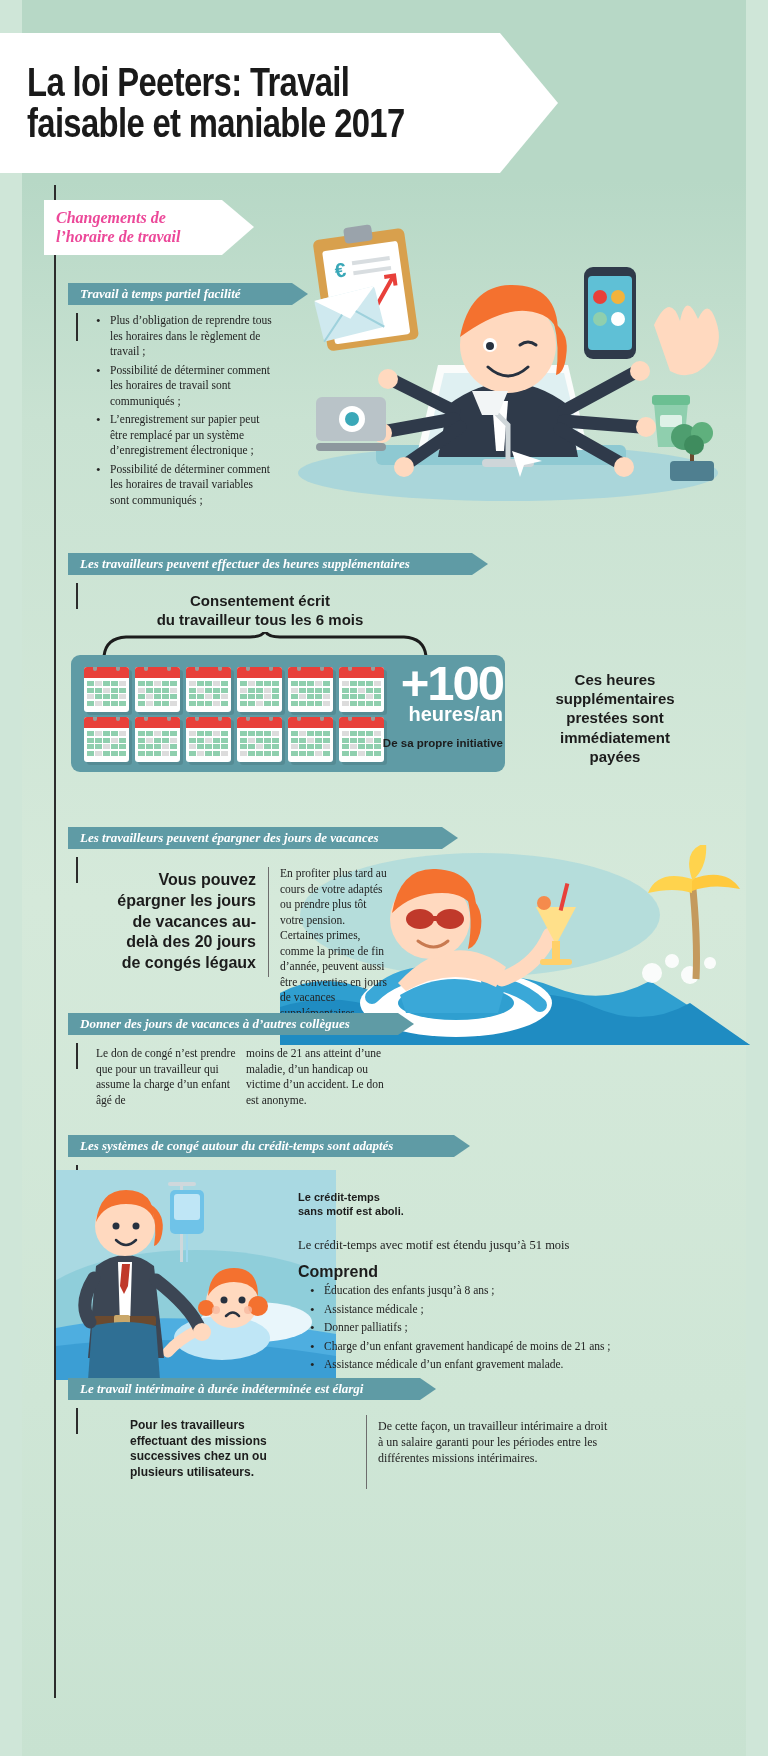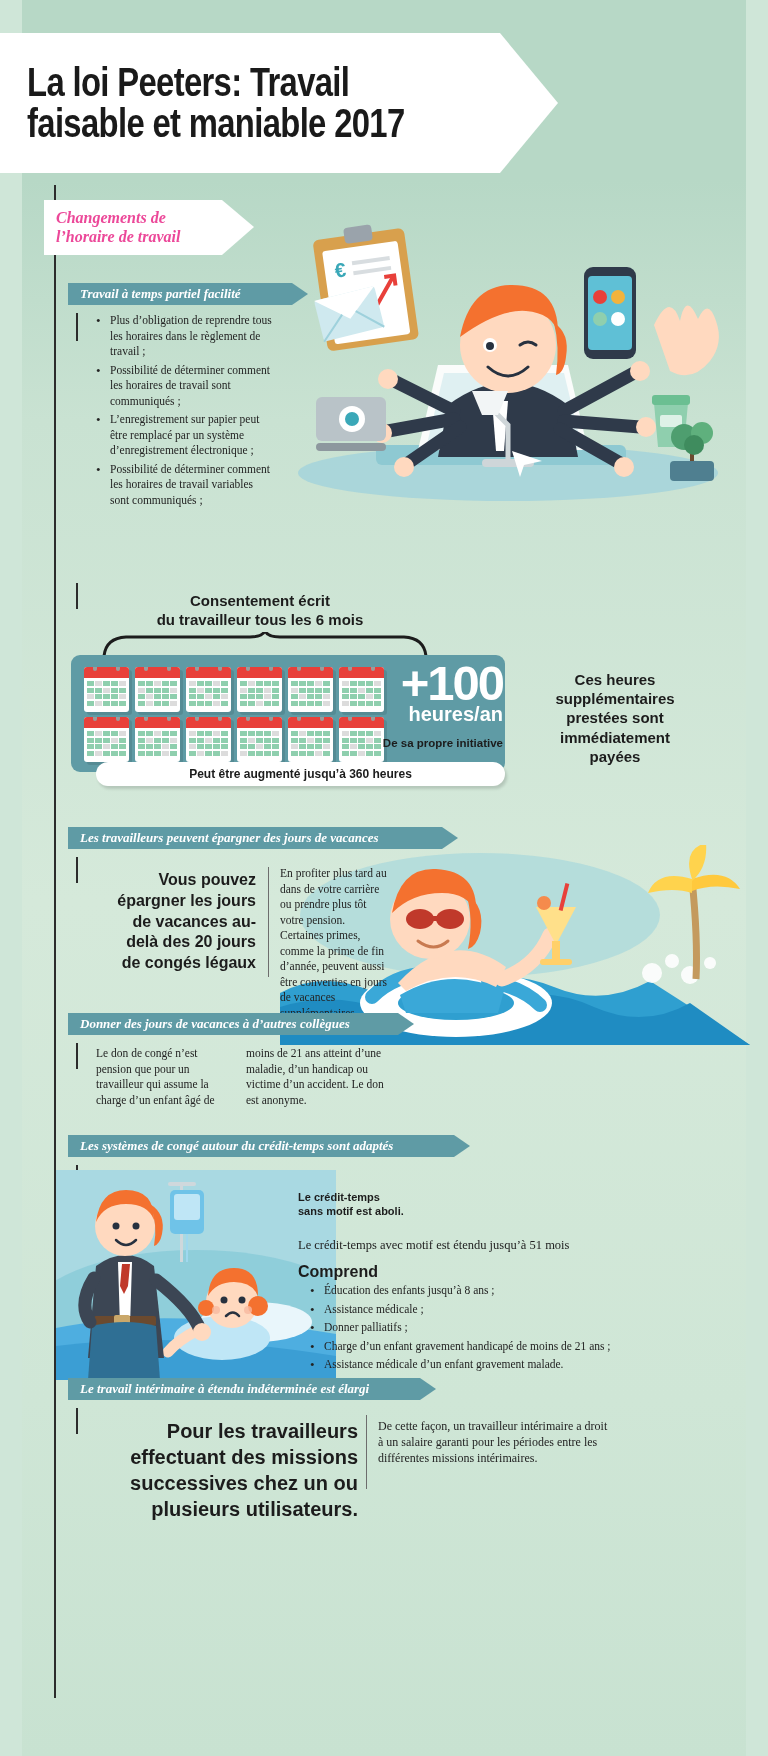--- a/index.html
+++ b/index.html
@@ -373,20 +373,23 @@
   </div>
   <div class="tick" style="top:313px; height:28px;"></div>
 
   <ul class="bullets serif-body" style="position:absolute; left:96px; top:313px; width:176px;">
     <li>Plus d’obligation de reprendre tous les horaires dans le règlement de travail ;</li>
     <li>Possibilité de déterminer comment les horaires de travail sont communiqués ;</li>
     <li>L’enregistrement sur papier peut être remplacé par un système d’enregistrement électronique ;</li>
     <li>Possibilité de déterminer comment les horaires de travail variables sont communiqués ;</li>
   </ul>
 
+  <div class="ribbon" style="left:68px; top:553px; width:420px; clip-path:polygon(0 0, 404px 0, 420px 11px, 404px 22px, 0 22px);">
+    <span class="ribbon-text">Les travailleurs peuvent effectuer des heures supplémentaires</span>
+  </div>
   <div class="tick" style="top:583px; height:26px;"></div>
 
   <div class="ot-heading" style="left:100px; top:592px; width:320px;">Consentement écrit
 du travailleur tous les 6 mois</div>
 
   <div class="brace" style="left:100px; top:632px;">
     <svg width="330" height="24" viewBox="0 0 330 24">
       <path d="M4 24 Q6 6 26 5 L150 5 Q162 5 165 -1 Q168 5 180 5 L304 5 Q324 6 326 24" stroke="#1c1c1c" stroke-width="3" fill="none" stroke-linecap="round"></path>
     </svg>
   </div>
@@ -694,21 +697,20 @@
           </div>
         </div>
     </div>
     <div class="plus100">
       <div class="big">+100</div>
       <div class="sub">heures/an</div>
     </div>
     <div class="ot-init">De sa propre initiative</div>
   </div>
 
-  <div class="ot-pill">Peut être augmenté jusqu’à 360 heures</div>
 
   <div class="ot-side">Ces heures
 supplémentaires
 prestées sont
 immédiatement
 payées</div>
 
   <div class="ribbon" style="left:68px; top:827px; width:390px; clip-path:polygon(0 0, 374px 0, 390px 11px, 374px 22px, 0 22px);">
     <span class="ribbon-text">Les travailleurs peuvent épargner des jours de vacances</span>
   </div>
@@ -765,28 +767,28 @@
       </g>
     </svg>
   </div>
 
   <div class="bold-left" style="left:76px; top:870px; width:180px; font-size:16px; text-align:right; white-space:pre-line;">Vous pouvez
 épargner les jours
 de vacances au-
 delà des 20 jours
 de congés légaux</div>
   <div class="divider-v" style="left:268px; top:867px; height:110px;"></div>
-  <div class="serif-body" style="position:absolute; left:280px; top:866px; width:108px;">En profiter plus tard au dans de votre carrière ou prendre plus tôt votre pension. Certaines primes, comme la prime de fin d’année, peuvent aussi être converties en jours de vacances supplémentaires.</div>
+  <div class="serif-body" style="position:absolute; left:280px; top:866px; width:108px;">En profiter plus tard au cours de votre adaptés ou prendre plus tôt votre pension. Certaines primes, comme la prime de fin d’année, peuvent aussi être converties en jours de vacances supplémentaires.</div>
 
   <div class="ribbon" style="left:68px; top:1013px; width:346px; clip-path:polygon(0 0, 330px 0, 346px 11px, 330px 22px, 0 22px);">
     <span class="ribbon-text">Donner des jours de vacances à d’autres collègues</span>
   </div>
   <div class="tick" style="top:1043px; height:26px;"></div>
 
-  <div class="serif-body" style="position:absolute; left:96px; top:1046px; width:140px;">Le don de congé n’est pension que pour un travailleur qui assume la charge d’un enfant âgé de</div>
+  <div class="serif-body" style="position:absolute; left:96px; top:1046px; width:140px;">Le don de congé n’est prendre que pour un travailleur qui assume la charge d’un enfant âgé de</div>
   <div class="serif-body" style="position:absolute; left:246px; top:1046px; width:150px;">moins de 21 ans atteint d’une maladie, d’un handicap ou victime d’un accident. Le don est anonyme.</div>
 
   <div class="ribbon" style="left:68px; top:1135px; width:402px; clip-path:polygon(0 0, 386px 0, 402px 11px, 386px 22px, 0 22px);">
     <span class="ribbon-text">Les systèmes de congé autour du crédit-temps sont adaptés</span>
   </div>
   <div class="tick" style="top:1165px; height:26px;"></div>
 
   <div class="illus" style="left:56px; top:1170px; width:280px; height:210px;">
     <svg width="280" height="210" viewBox="0 0 280 210">
       <rect x="0" y="0" width="280" height="210" fill="#a9d9e2"></rect>
@@ -840,24 +842,24 @@
   <div class="bold-left" style="left:298px; top:1262px; font-size:16px;">Comprend</div>
   <ul class="bullets serif-body" style="position:absolute; left:310px; top:1283px; width:400px; font-size:11.5px;">
     <li>Éducation des enfants jusqu’à 8 ans ;</li>
     <li>Assistance médicale ;</li>
     <li>Donner palliatifs ;</li>
     <li>Charge d’un enfant gravement handicapé de moins de 21 ans ;</li>
     <li>Assistance médicale d’un enfant gravement malade.</li>
   </ul>
 
   <div class="ribbon" style="left:68px; top:1378px; width:368px; clip-path:polygon(0 0, 352px 0, 368px 11px, 352px 22px, 0 22px);">
-    <span class="ribbon-text">Le travail intérimaire à étendu indéterminée est élargi</span>
+    <span class="ribbon-text">Le travail intérimaire à durée indéterminée est élargi</span>
   </div>
   <div class="tick" style="top:1408px; height:26px;"></div>
 
-  <div class="bold-left" style="left:130px; top:1418px; width:228px; font-size:20px; text-align:right; white-space:pre-line;">Pour les travailleurs
+  <div class="bold-left" style="left:130px; top:1418px; width:228px; font-size:12px; text-align:left; white-space:pre-line;">Pour les travailleurs
 effectuant des missions
 successives chez un ou
 plusieurs utilisateurs.</div>
   <div class="divider-v" style="left:366px; top:1415px; height:74px;"></div>
   <div class="serif-body" style="position:absolute; left:378px; top:1418px; width:234px; font-size:12px;">De cette façon, un travailleur intérimaire a droit à un salaire garanti pour les périodes entre les différentes missions intérimaires.</div>
 
 </div>
 
 </body></html>

